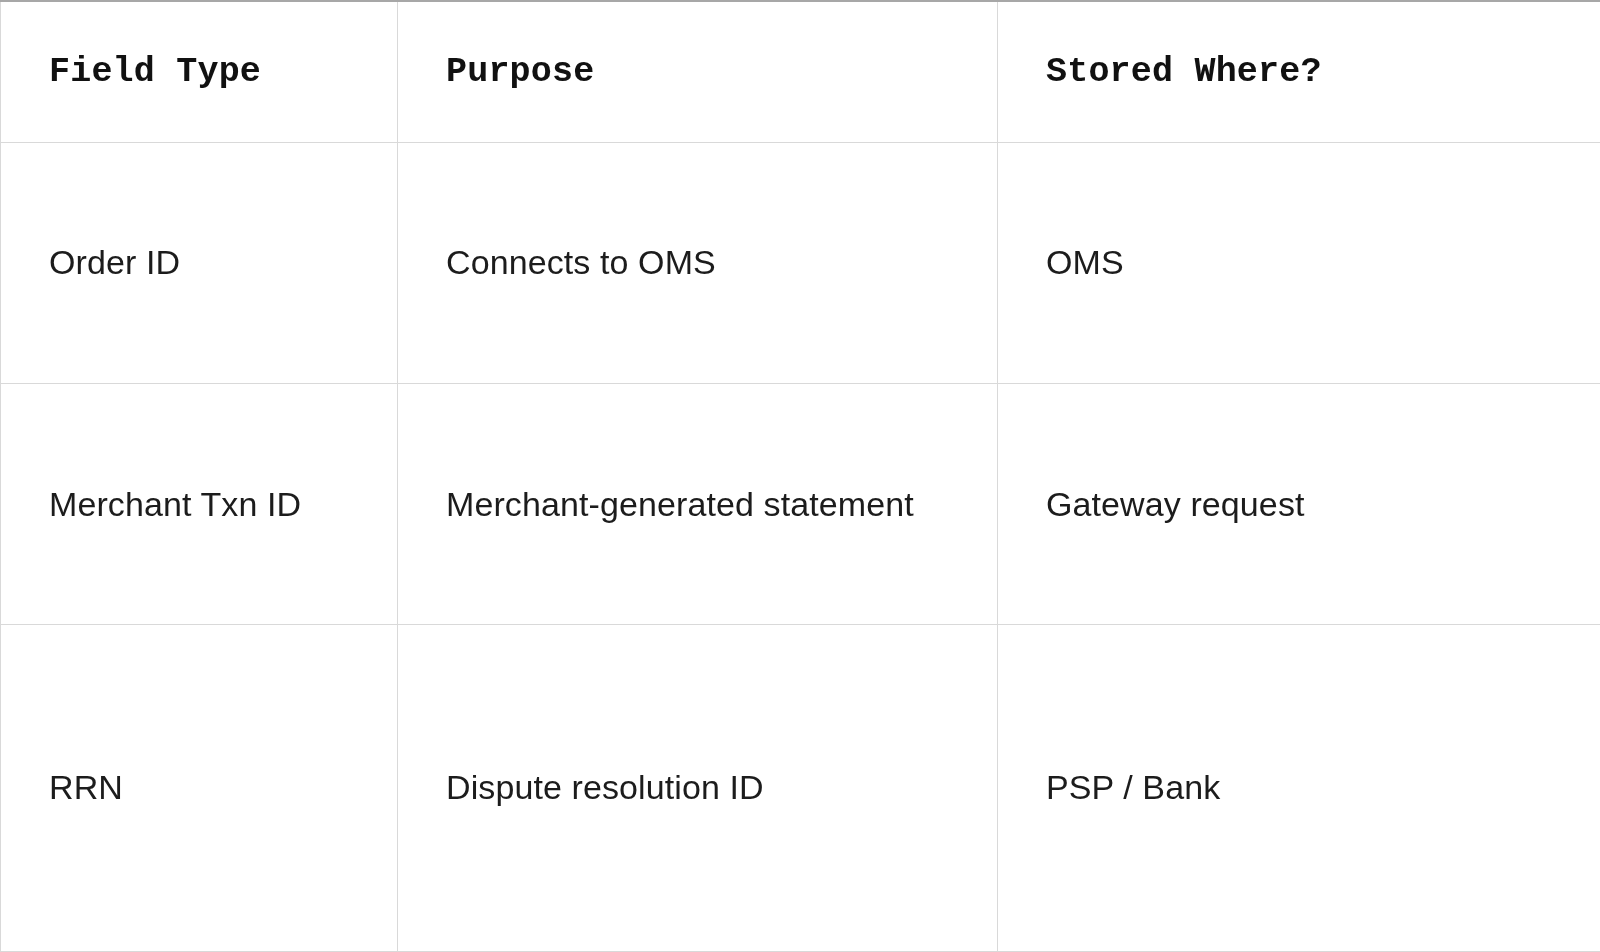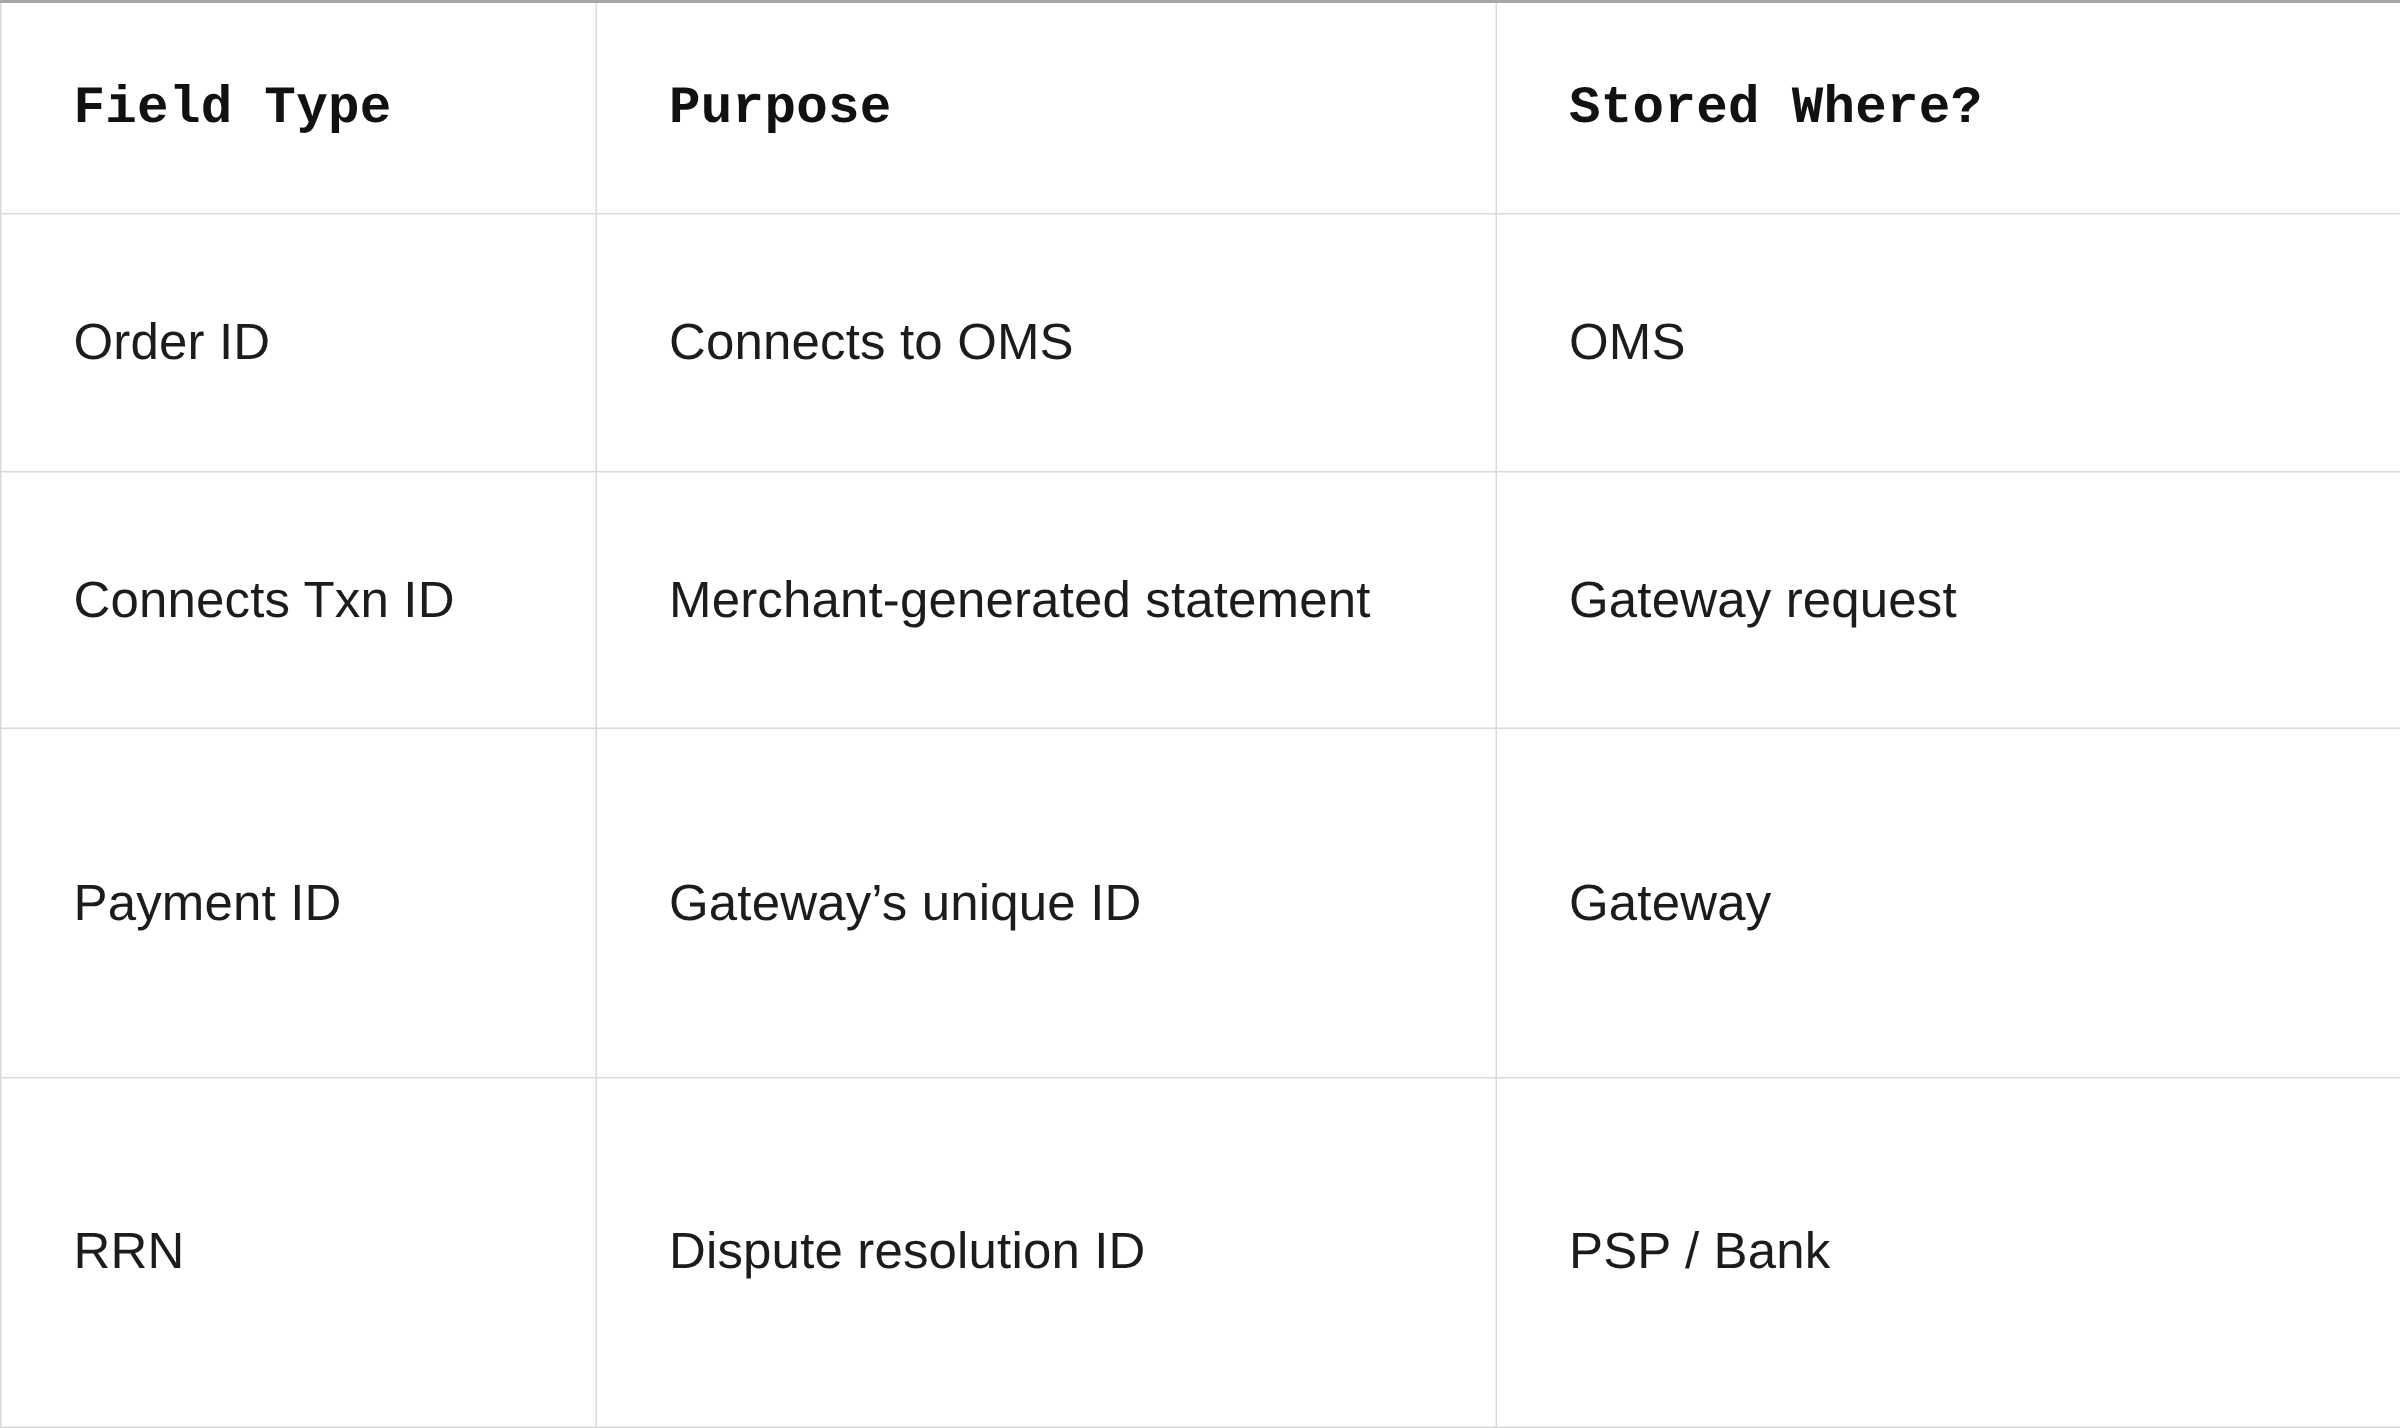--- a/index.html
+++ b/index.html
@@ -80,28 +80,23 @@
         <th>Stored Where?</th>
       </tr>
     </thead>
     <tbody>
       <tr class="row-0">
         <td>Order ID</td>
         <td>Connects to OMS</td>
         <td>OMS</td>
       </tr>
       <tr class="row-1">
-        <td>Connects Txn ID</td>
+        <td>Merchant Txn ID</td>
         <td>Merchant-generated statement</td>
         <td>Gateway request</td>
-      </tr>
-      <tr class="row-2">
-        <td>Payment ID</td>
-        <td>Gateway’s unique ID</td>
-        <td>Gateway</td>
       </tr>
       <tr class="row-4">
         <td>RRN</td>
         <td>Dispute resolution ID</td>
         <td>PSP / Bank</td>
       </tr>
     </tbody>
   </table>
 </div>
 

